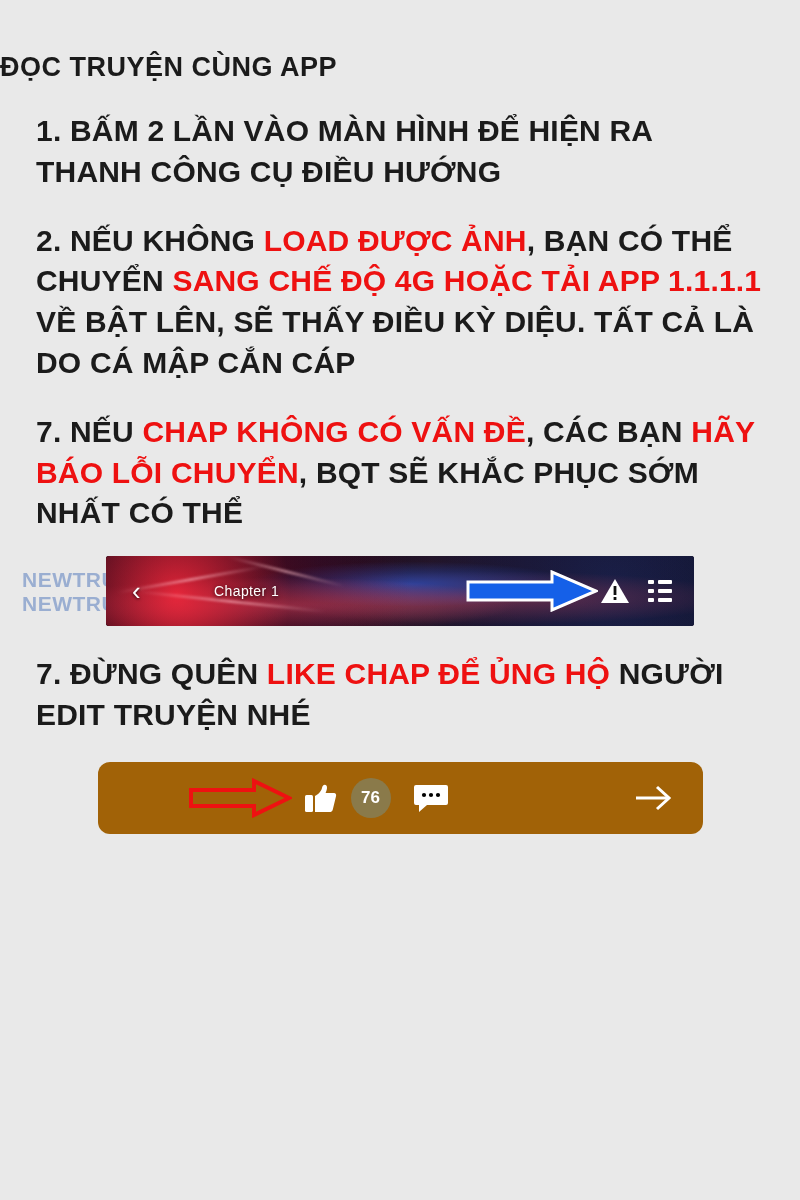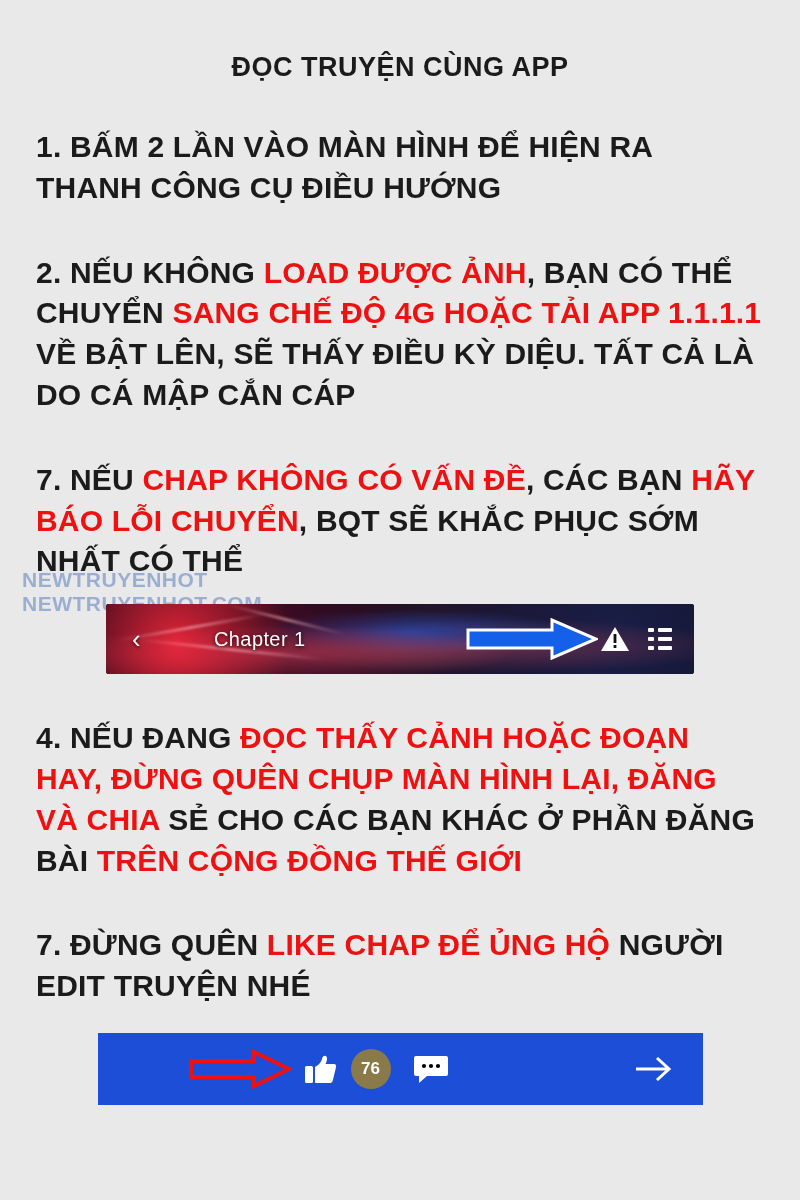--- a/index.html
+++ b/index.html
@@ -15,38 +15,38 @@
     position: relative;
   }
   .page {
     position: relative;
     width: 800px;
     height: 1200px;
     background: #e9e9e9;
     box-sizing: border-box;
   }
   .title {
-    text-align: center;
+    text-align: left;
     font-size: 27px;
     font-weight: bold;
     letter-spacing: 0.5px;
     color: #1b1b1b;
     padding-top: 52px;
     text-transform: uppercase;
   }
   .body-text {
     padding: 0 36px;
     color: #1b1b1b;
     font-weight: bold;
     font-size: 30px;
     line-height: 1.36;
     letter-spacing: 0.2px;
   }
   .para {
-    margin-top: 44px;
+    margin-top: 28px;
   }
   .para.first {
   }
   .red {
     color: #ee1111;
   }
   .watermark {
     position: absolute;
     left: 22px;
     top: 568px;
@@ -102,21 +102,21 @@
     line-height: 1;
     font-weight: normal;
     text-shadow: 0 1px 3px rgba(0,0,0,0.8);
   }
   .shot1 .chapter-label {
     position: absolute;
     left: 108px;
     top: 50%;
     transform: translateY(-50%);
     color: #ffffff;
-    font-size: 20px;
+    font-size: 14px;
     font-weight: normal;
     letter-spacing: 0.4px;
     text-shadow: 0 1px 4px rgba(0,0,0,0.85);
   }
   .shot1 .arrow-annot {
     position: absolute;
     left: 360px;
     top: 14px;
     width: 132px;
     height: 42px;
@@ -151,22 +151,23 @@
   }
   .shot1 .list-icon .row i.dot { width: 6px; }
   .shot1 .list-icon .row i.bar { width: 14px; }
 
   
   .shot2 {
     position: relative;
     margin: 26px auto 0 auto;
     width: 605px;
     height: 72px;
-    background: #1d4ed8;
+    background: #a16207;
     overflow: hidden;
+    border-radius: 12px;
   }
   .shot2 .red-arrow {
     position: absolute;
     left: 90px;
     top: 16px;
     width: 104px;
     height: 40px;
   }
   .shot2 .thumb {
     position: absolute;
@@ -270,23 +271,20 @@
         </div>
       <div class="row">
           <i class="dot"></i>
           <i class="bar"></i>
         </div>
     </div>
   </div>
 
   <div class="body-text">
 
-    <div class="para">
-      <span>4. NẾU ĐANG </span><span class="red">ĐỌC THẤY CẢNH HOẶC ĐOẠN HAY, ĐỪNG QUÊN CHỤP MÀN HÌNH LẠI, ĐĂNG VÀ CHIA</span><span> SẺ CHO CÁC BẠN KHÁC Ở PHẦN ĐĂNG BÀI </span><span class="red">TRÊN CỘNG ĐỒNG THẾ GIỚI</span>
-    </div>
 
     <div class="para">
       <span>7. ĐỪNG QUÊN </span><span class="red">LIKE CHAP ĐỂ ỦNG HỘ</span><span> NGƯỜI EDIT TRUYỆN NHÉ</span>
     </div>
   </div>
 
   <div class="shot2">
 
     <div class="red-arrow">
       <svg width="104" height="40" viewBox="0 0 104 40">

